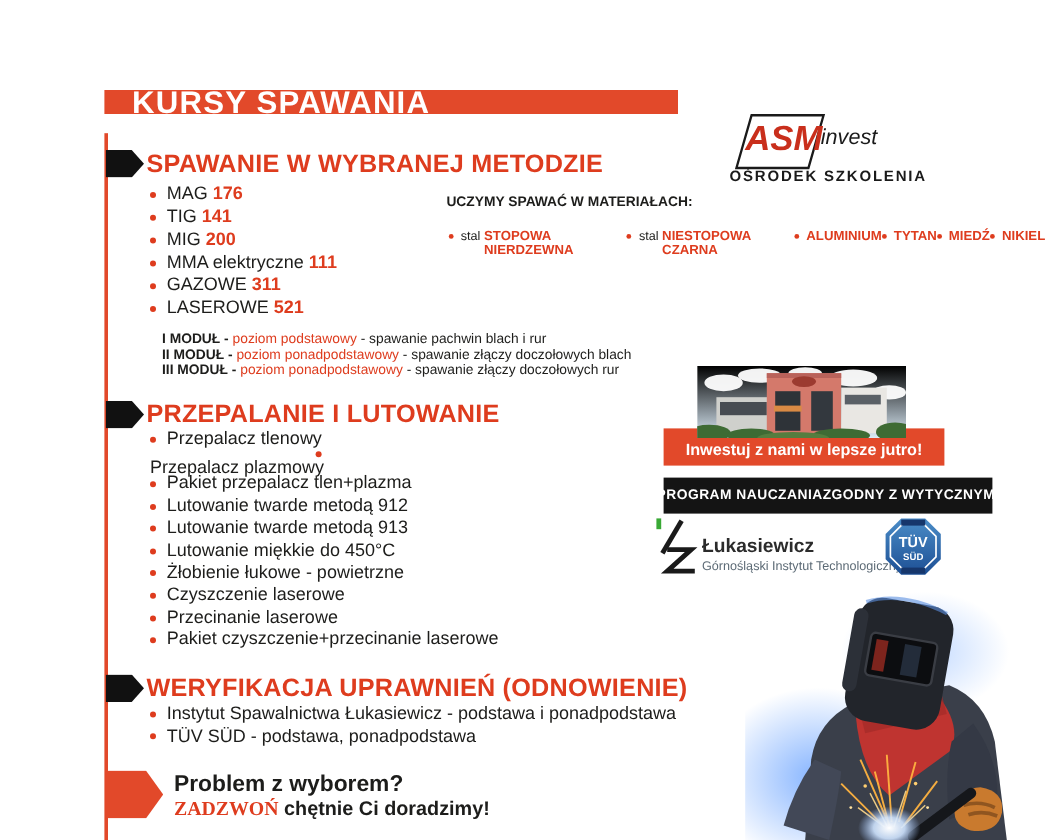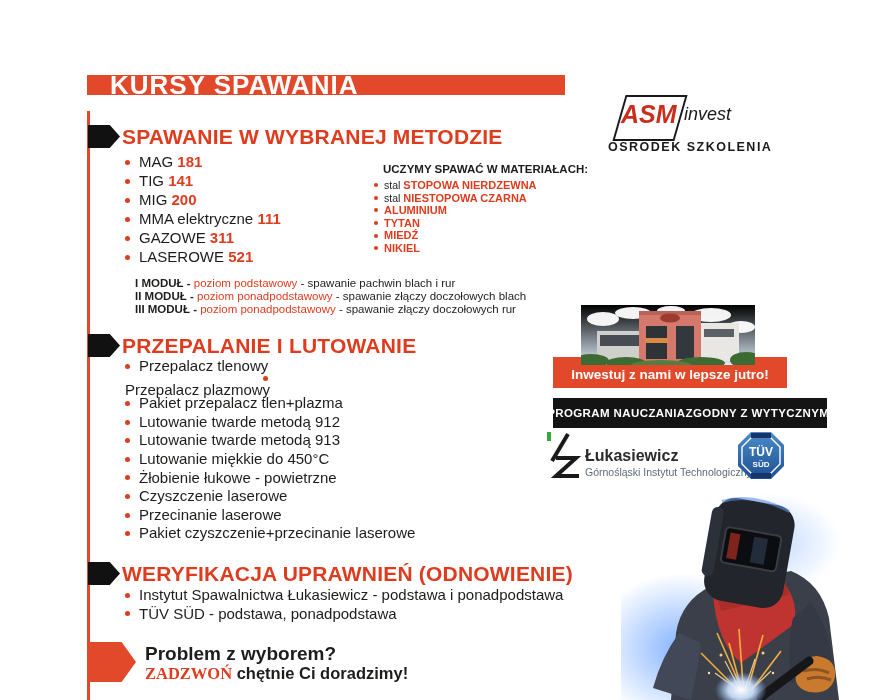--- a/index.html
+++ b/index.html
@@ -22,22 +22,22 @@
 
   .sec-heading{position:absolute;left:122px;font-size:21px;font-weight:bold;color:#de3c1e;letter-spacing:.2px;white-space:nowrap;}
 
   
   .blist{position:absolute;display:flex;flex-direction:column;}
   .b-item{display:flex;align-items:baseline;font-size:15px;color:#1d1d1b;}
   .dot{width:5px;height:5px;border-radius:50%;background:#de3c1e;margin-right:9px;flex:0 0 auto;align-self:center;}
   .code{color:#de3c1e;font-weight:bold;}
 
   
-  .mat-head{position:absolute;left:372px;top:163px;font-size:11.5px;font-weight:bold;color:#1d1d1b;margin-left:11px;}
-  .mat-list{position:absolute;left:374px;top:179px;display:flex;flex-direction:column;}
+  .mat-head{position:absolute;left:372px;top:163px;font-size:11.5px;font-weight:bold;color:#1d1d1b;}
+  .mat-list{position:absolute;left:374px;top:191px;display:flex;flex-direction:row;}
   .mat-item{display:flex;align-items:baseline;height:12.6px;font-size:11px;}
   .mat-dot{width:4px;height:4px;border-radius:50%;background:#de3c1e;margin-right:6px;align-self:center;flex:0 0 auto;}
   .mat-pre{font-size:10.5px;color:#1d1d1b;}
   .mat-pre:not(:empty){margin-right:3px;}
   .mat-name{font-weight:bold;color:#de3c1e;}
 
   
   .modules{position:absolute;left:135px;top:277px;display:flex;flex-direction:column;}
   .mod-line{font-size:11.5px;height:12.8px;color:#1d1d1b;white-space:nowrap;}
   .mod-name{font-weight:bold;}
@@ -59,21 +59,21 @@
   .tuv{position:absolute;left:737px;top:431px;width:48px;height:49px;}
 
   .footer-q{position:absolute;left:145px;top:643px;font-size:19px;font-weight:bold;color:#1d1d1b;}
   .footer-call{position:absolute;left:145px;top:664px;font-size:16.5px;font-weight:bold;}
   .call-word{color:#de3c1e;font-family:Liberation Serif, serif;}
   .call-rest{color:#1d1d1b;}
 
   
   .asm{position:absolute;left:607px;top:92px;width:150px;height:62px;}
   .asm-frame{position:absolute;left:12px;top:3px;width:58px;height:42px;border:2.5px solid #1a1a1a;transform:skewX(-16deg);}
-  .asm-letters{position:absolute;left:14px;top:8px;font-size:25px;font-weight:bold;font-style:italic;color:#c92f1c;letter-spacing:0;}
+  .asm-letters{position:absolute;left:14px;top:8px;font-size:29px;font-weight:bold;font-style:italic;color:#c92f1c;letter-spacing:0;}
   .asm-invest{position:absolute;left:77px;top:12px;font-size:18px;font-style:italic;color:#1a1a1a;}
   .asm-sub{position:absolute;left:1px;top:48px;font-size:12.5px;font-weight:bold;color:#1a1a1a;letter-spacing:1.5px;white-space:nowrap;}
 
   .welder{position:absolute;left:621px;top:483px;width:250px;height:217px;}
 </style>
 </head>
 <body>
 
 <div class="page">
 
@@ -87,21 +87,21 @@
     <div class="asm-invest">invest</div>
     <div class="asm-sub">OŚRODEK SZKOLENIA</div>
   </div>
 
   <div class="v-line"></div>
 
   <div class="arrow-black" style="top:125px;"></div>
   <div class="sec-heading" style="top:125px;">SPAWANIE W WYBRANEJ METODZIE</div>
 
   <div class="blist" style="left:125px;top:153px;">
-    <div class="b-item" style="height:19px;"><span class="dot"></span><span>MAG</span>&nbsp;<span class="code">181</span></div>
+    <div class="b-item" style="height:19px;"><span class="dot"></span><span>MAG</span>&nbsp;<span class="code">176</span></div>
     <div class="b-item" style="height:19px;"><span class="dot"></span><span>TIG</span>&nbsp;<span class="code">141</span></div>
     <div class="b-item" style="height:19px;"><span class="dot"></span><span>MIG</span>&nbsp;<span class="code">200</span></div>
     <div class="b-item" style="height:19px;"><span class="dot"></span><span>MMA elektryczne</span>&nbsp;<span class="code">111</span></div>
     <div class="b-item" style="height:19px;"><span class="dot"></span><span>GAZOWE</span>&nbsp;<span class="code">311</span></div>
     <div class="b-item" style="height:19px;"><span class="dot"></span><span>LASEROWE</span>&nbsp;<span class="code">521</span></div>
   </div>
 
   <div class="mat-head">UCZYMY SPAWAĆ W MATERIAŁACH:</div>
   <div class="mat-list">
     <div class="mat-item">

